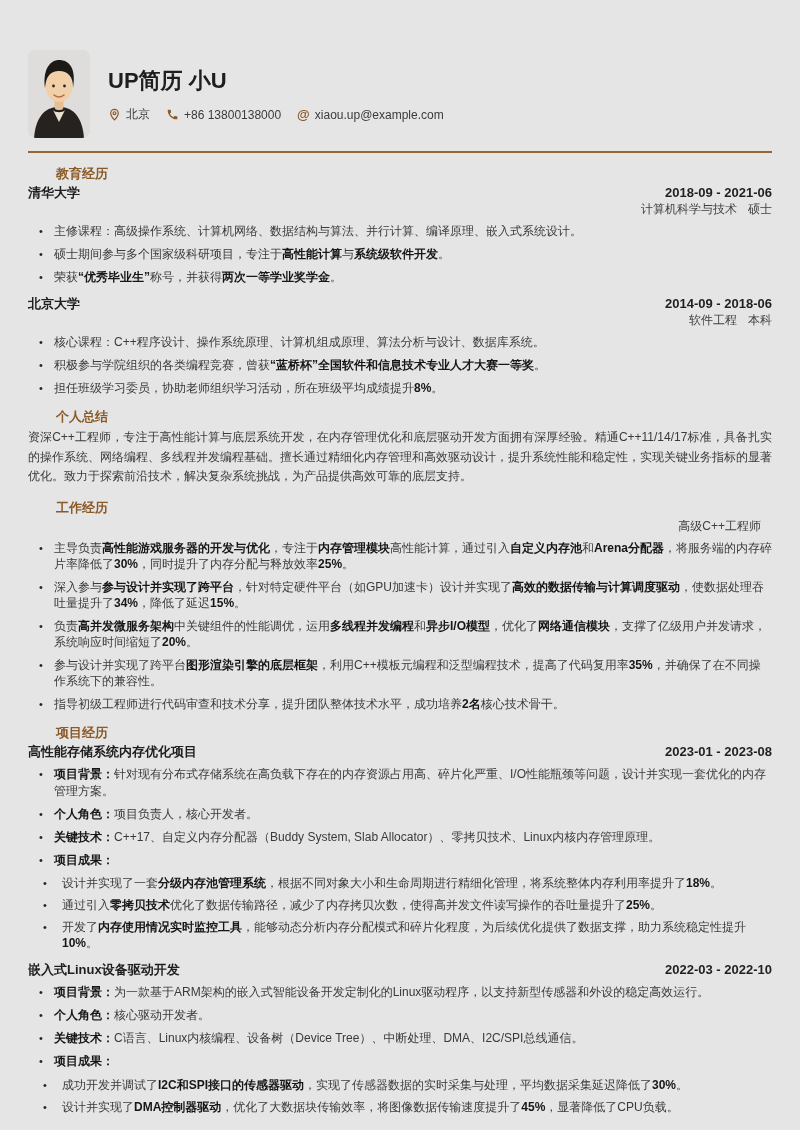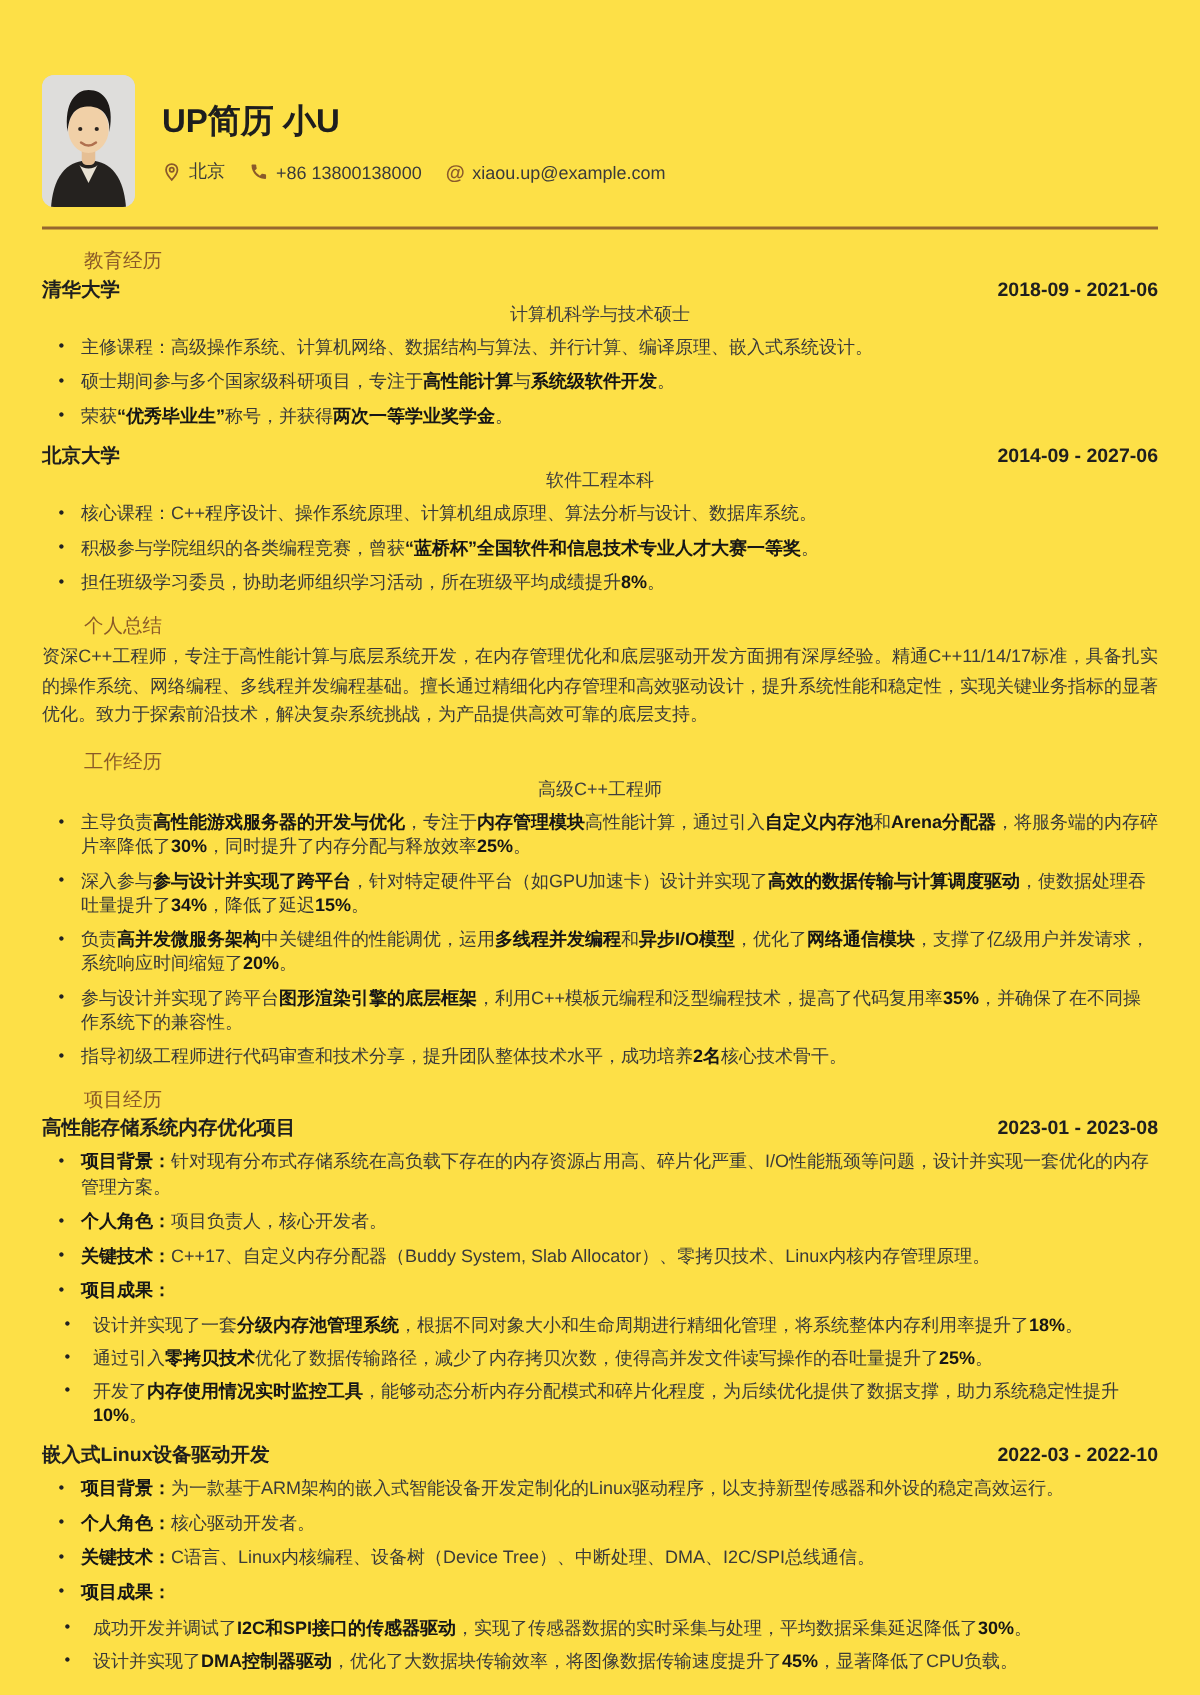--- a/index.html
+++ b/index.html
@@ -2,44 +2,44 @@
 <html><head>
 <meta charset="utf-8">
 <style>
   * { margin:0; padding:0; box-sizing:border-box; }
   html,body { background:#ffffff; }
   body {
     width:800px; height:1130px; overflow:hidden;
     font-family:"Liberation Sans","DejaVu Sans",sans-serif;
     color:#3a3a3a;
   }
-  .page { width:800px; height:1130px; padding:50px 28px 0; overflow:hidden; background:#fde047; }
+  .page { width:800px; height:1130px; padding:50px 28px 0; overflow:hidden; background:#e5e5e5; }
 
   
   .hdr { display:flex; align-items:flex-start; }
   .photo { width:62px; height:88px; border-radius:8px; overflow:hidden; flex:0 0 62px; background:#d9d9d9; }
   .photo svg { display:block; width:62px; height:88px; }
   .hdr-right { padding:18px 0 0 18px; }
   .cand-name { font-size:22px; font-weight:bold; color:#1e1e1e; line-height:26px; }
   .contacts { display:flex; align-items:center; gap:16px; margin-top:12px; font-size:12px; color:#3a3a3a; }
   .contact { display:flex; align-items:center; gap:5px; }
   .cicon { color:#8a5a2b; display:inline-flex; align-items:center; }
   .cicon svg { width:13px; height:13px; }
   .cicon .at { font-size:13px; font-weight:bold; color:#8a5a2b; line-height:13px; }
   .rule { border:none; border-top:2px solid #96672f; margin-top:13px; }
 
   
   .section { margin-top:13px; }
-  .section-title { font-size:13px; line-height:16px; font-weight:normal; color:#8a5a28; margin-bottom:2px;padding-left:28px; }
+  .section-title { font-size:13px; line-height:16px; font-weight:bold; color:#8a5a28; margin-bottom:2px;padding-left:28px; }
   .entry { margin-top:10px; }
   .entry:first-of-type { margin-top:0; }
   .entry-head { display:flex; justify-content:space-between; align-items:baseline; }
   .entry-title { font-size:13px; font-weight:bold; color:#1f1f1f; line-height:17px; }
   .entry-date { font-size:13px; font-weight:bold; color:#1f1f1f; line-height:17px; white-space:nowrap; }
-  .entry-sub { display:flex; justify-content:center; font-size:12px; color:#3f3f3f; line-height:16px; }
+  .entry-sub { display:flex; justify-content:flex-end; font-size:12px; color:#3f3f3f; line-height:16px;gap:11px; }
   ul.blist { list-style:none; margin-top:6px; }
   ul.blist li.brow { display:flex; margin-bottom:7px; font-size:12px; line-height:1.34; }
   .bdot { flex:0 0 26px; text-align:center; color:#222; font-size:11px; line-height:16px; }
   .btext { flex:1; }
   .btext .b { font-weight:bold; color:#161616; }
   ul.sublist { list-style:none; margin-top:5px; }
   ul.sublist li.brow { margin-bottom:6px; }
   ul.sublist .bdot { flex:0 0 34px; }
   .para { font-size:12px; line-height:1.62; color:#3a3a3a; margin-top:3px; text-align:justify; }
 </style>
@@ -115,21 +115,21 @@
             </li>
             <li class="brow">
               <span class="bdot">•</span>
               <span class="btext"><span>荣获</span><span class="b">“优秀毕业生”</span><span>称号，并获得</span><span class="b">两次一等学业奖学金</span><span>。</span></span>
             </li>
           </ul>
         </div>
         <div class="entry">
           <div class="entry-head">
             <div class="entry-title">北京大学</div>
-            <div class="entry-date">2014-09 - 2027-06</div>
+            <div class="entry-date">2014-09 - 2018-06</div>
           </div>
           <div class="entry-sub">
             <div>软件工程</div>
             <div>本科</div>
           </div>
           <ul class="blist">
             <li class="brow">
               <span class="bdot">•</span>
               <span class="btext"><span>核心课程：C++程序设计、操作系统原理、计算机组成原理、算法分析与设计、数据库系统。</span></span>
             </li>

